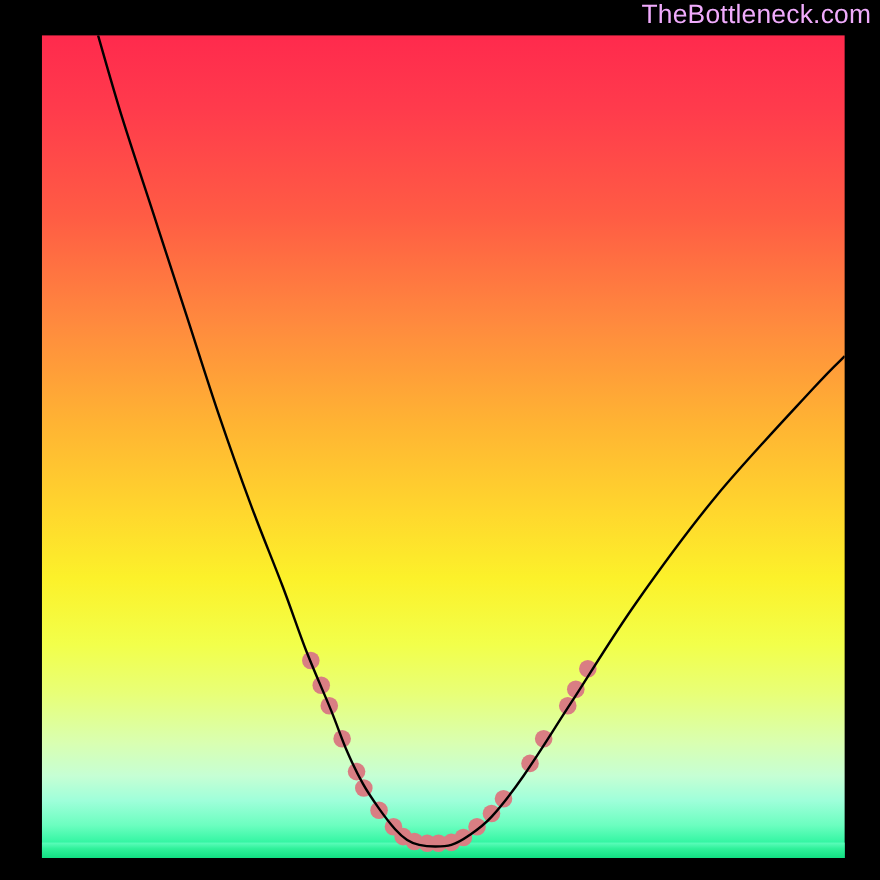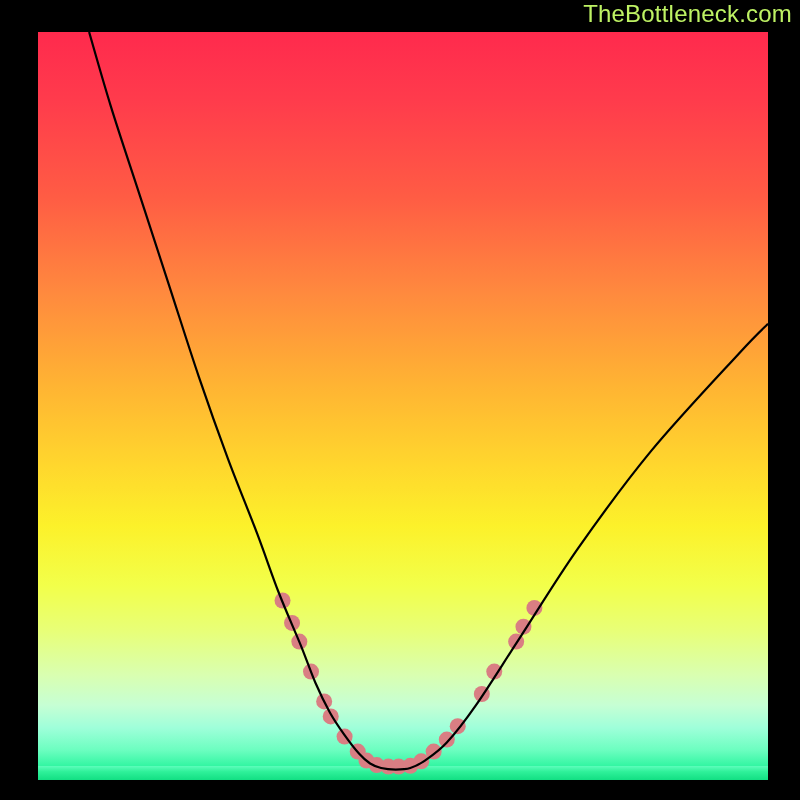--- a/index.html
+++ b/index.html
@@ -14,21 +14,21 @@
   .outer {
     position: relative;
     width: 800px;
     height: 800px;
     background: #000;
   }
   .watermark {
     position: absolute;
     top: 0px;
     right: 8px;
-    color: #bef264;
+    color: #f0abfc;
     font-size: 24px;
     font-weight: 500;
     letter-spacing: 0.2px;
     z-index: 20;
   }
   .plot {
     position: absolute;
     left: 38px;
     top: 32px;
     width: 730px;

